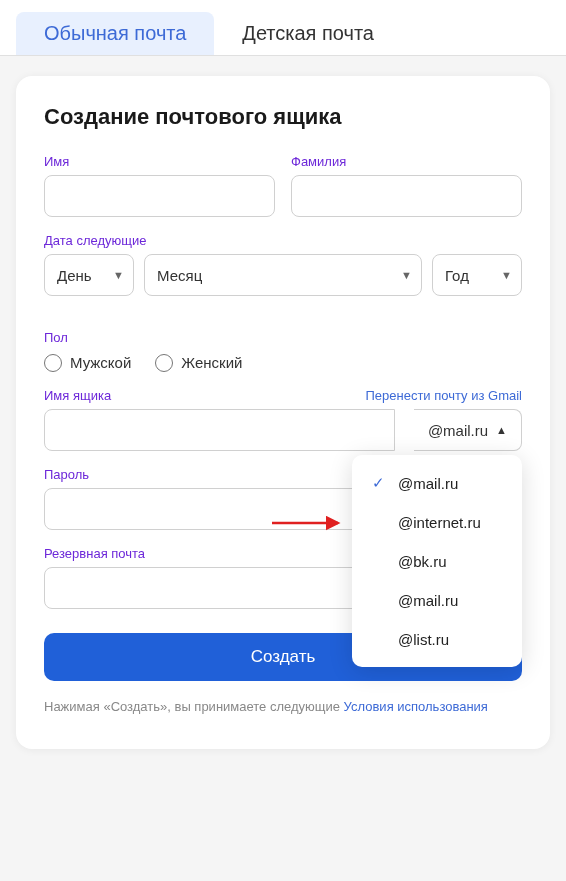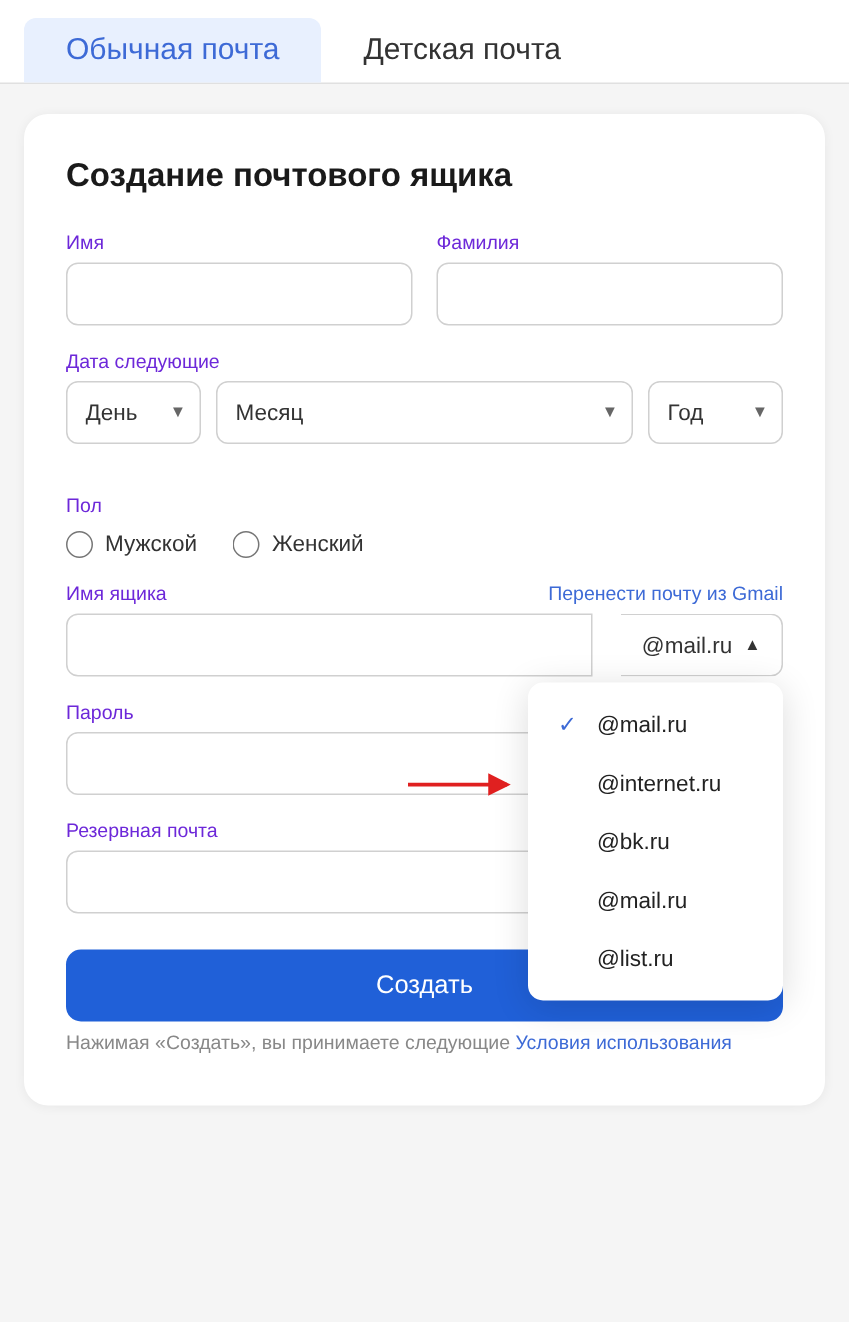--- a/index.html
+++ b/index.html
@@ -246,21 +246,21 @@
     .create-btn {
       width: 100%;
       background: #2060d8;
       color: #fff;
       border: none;
       border-radius: 10px;
       padding: 14px;
       font-size: 17px;
       font-weight: 500;
       cursor: pointer;
-      margin-bottom: 4px;
+      margin-bottom: 16px;
     }
     
     .footer-note {
       font-size: 13px;
       color: #888;
       line-height: 1.5;
     }
     .footer-note a {
       color: #3d6ad6;
       text-decoration: none;

